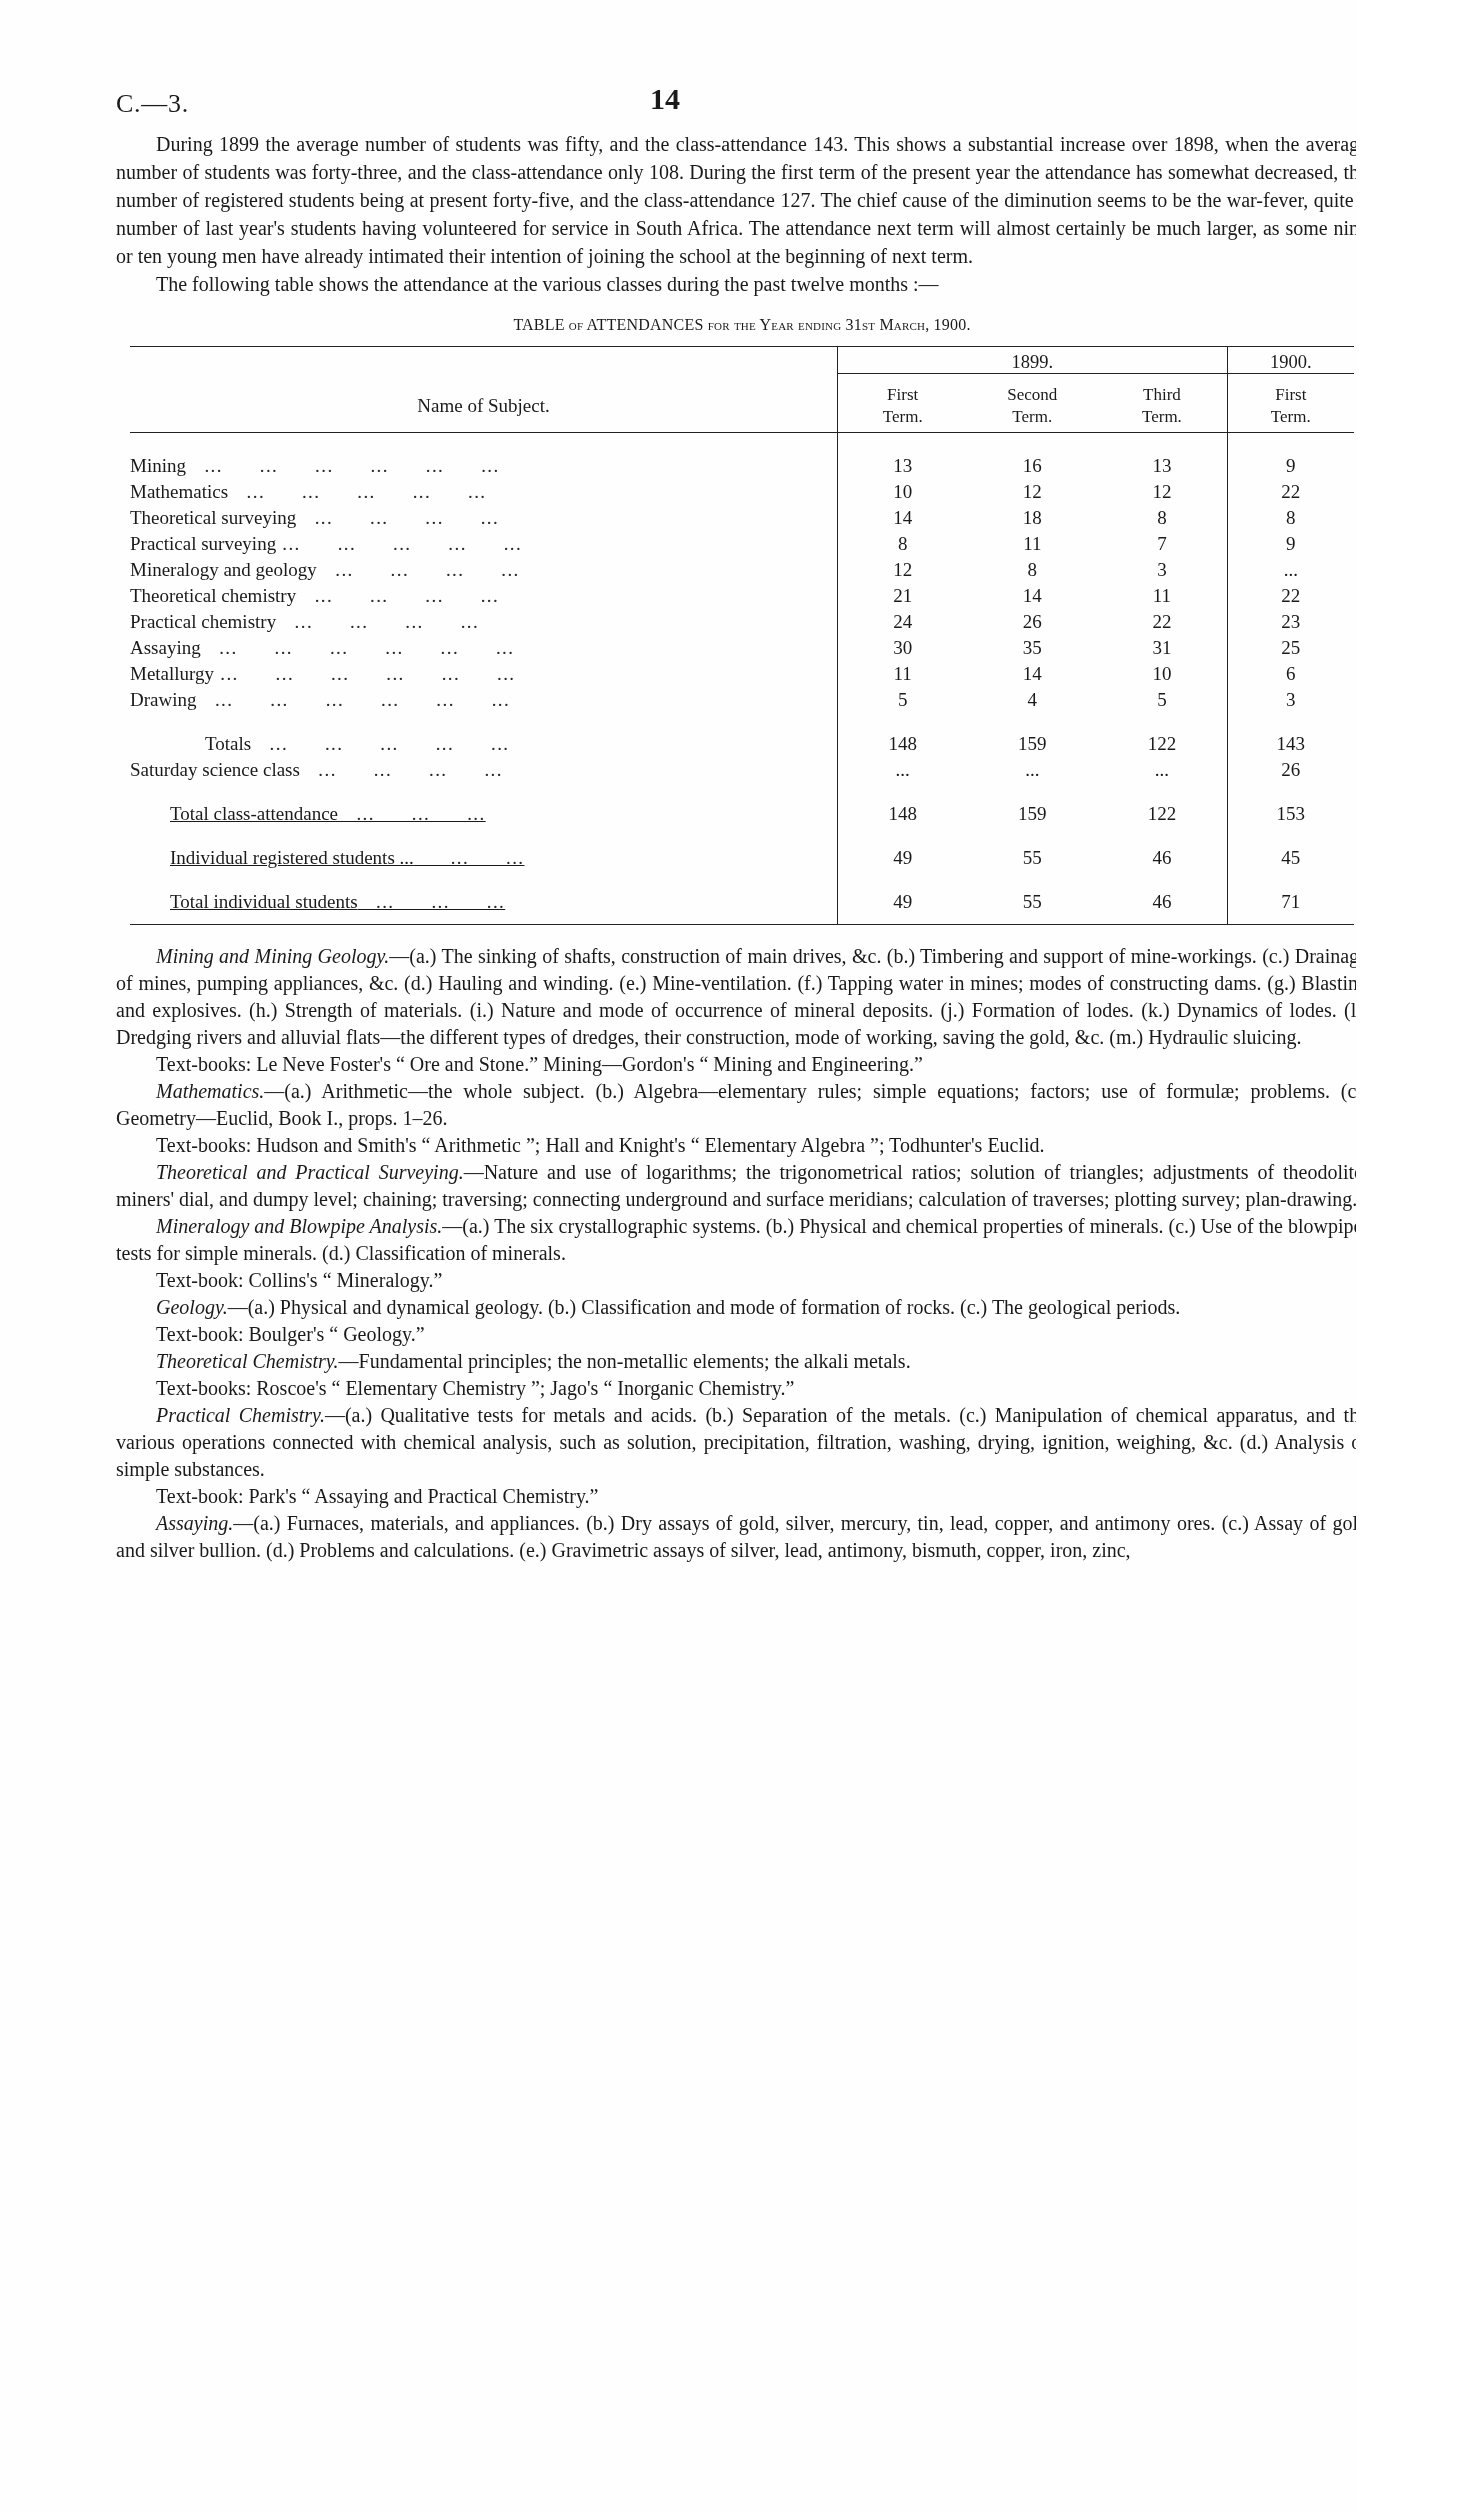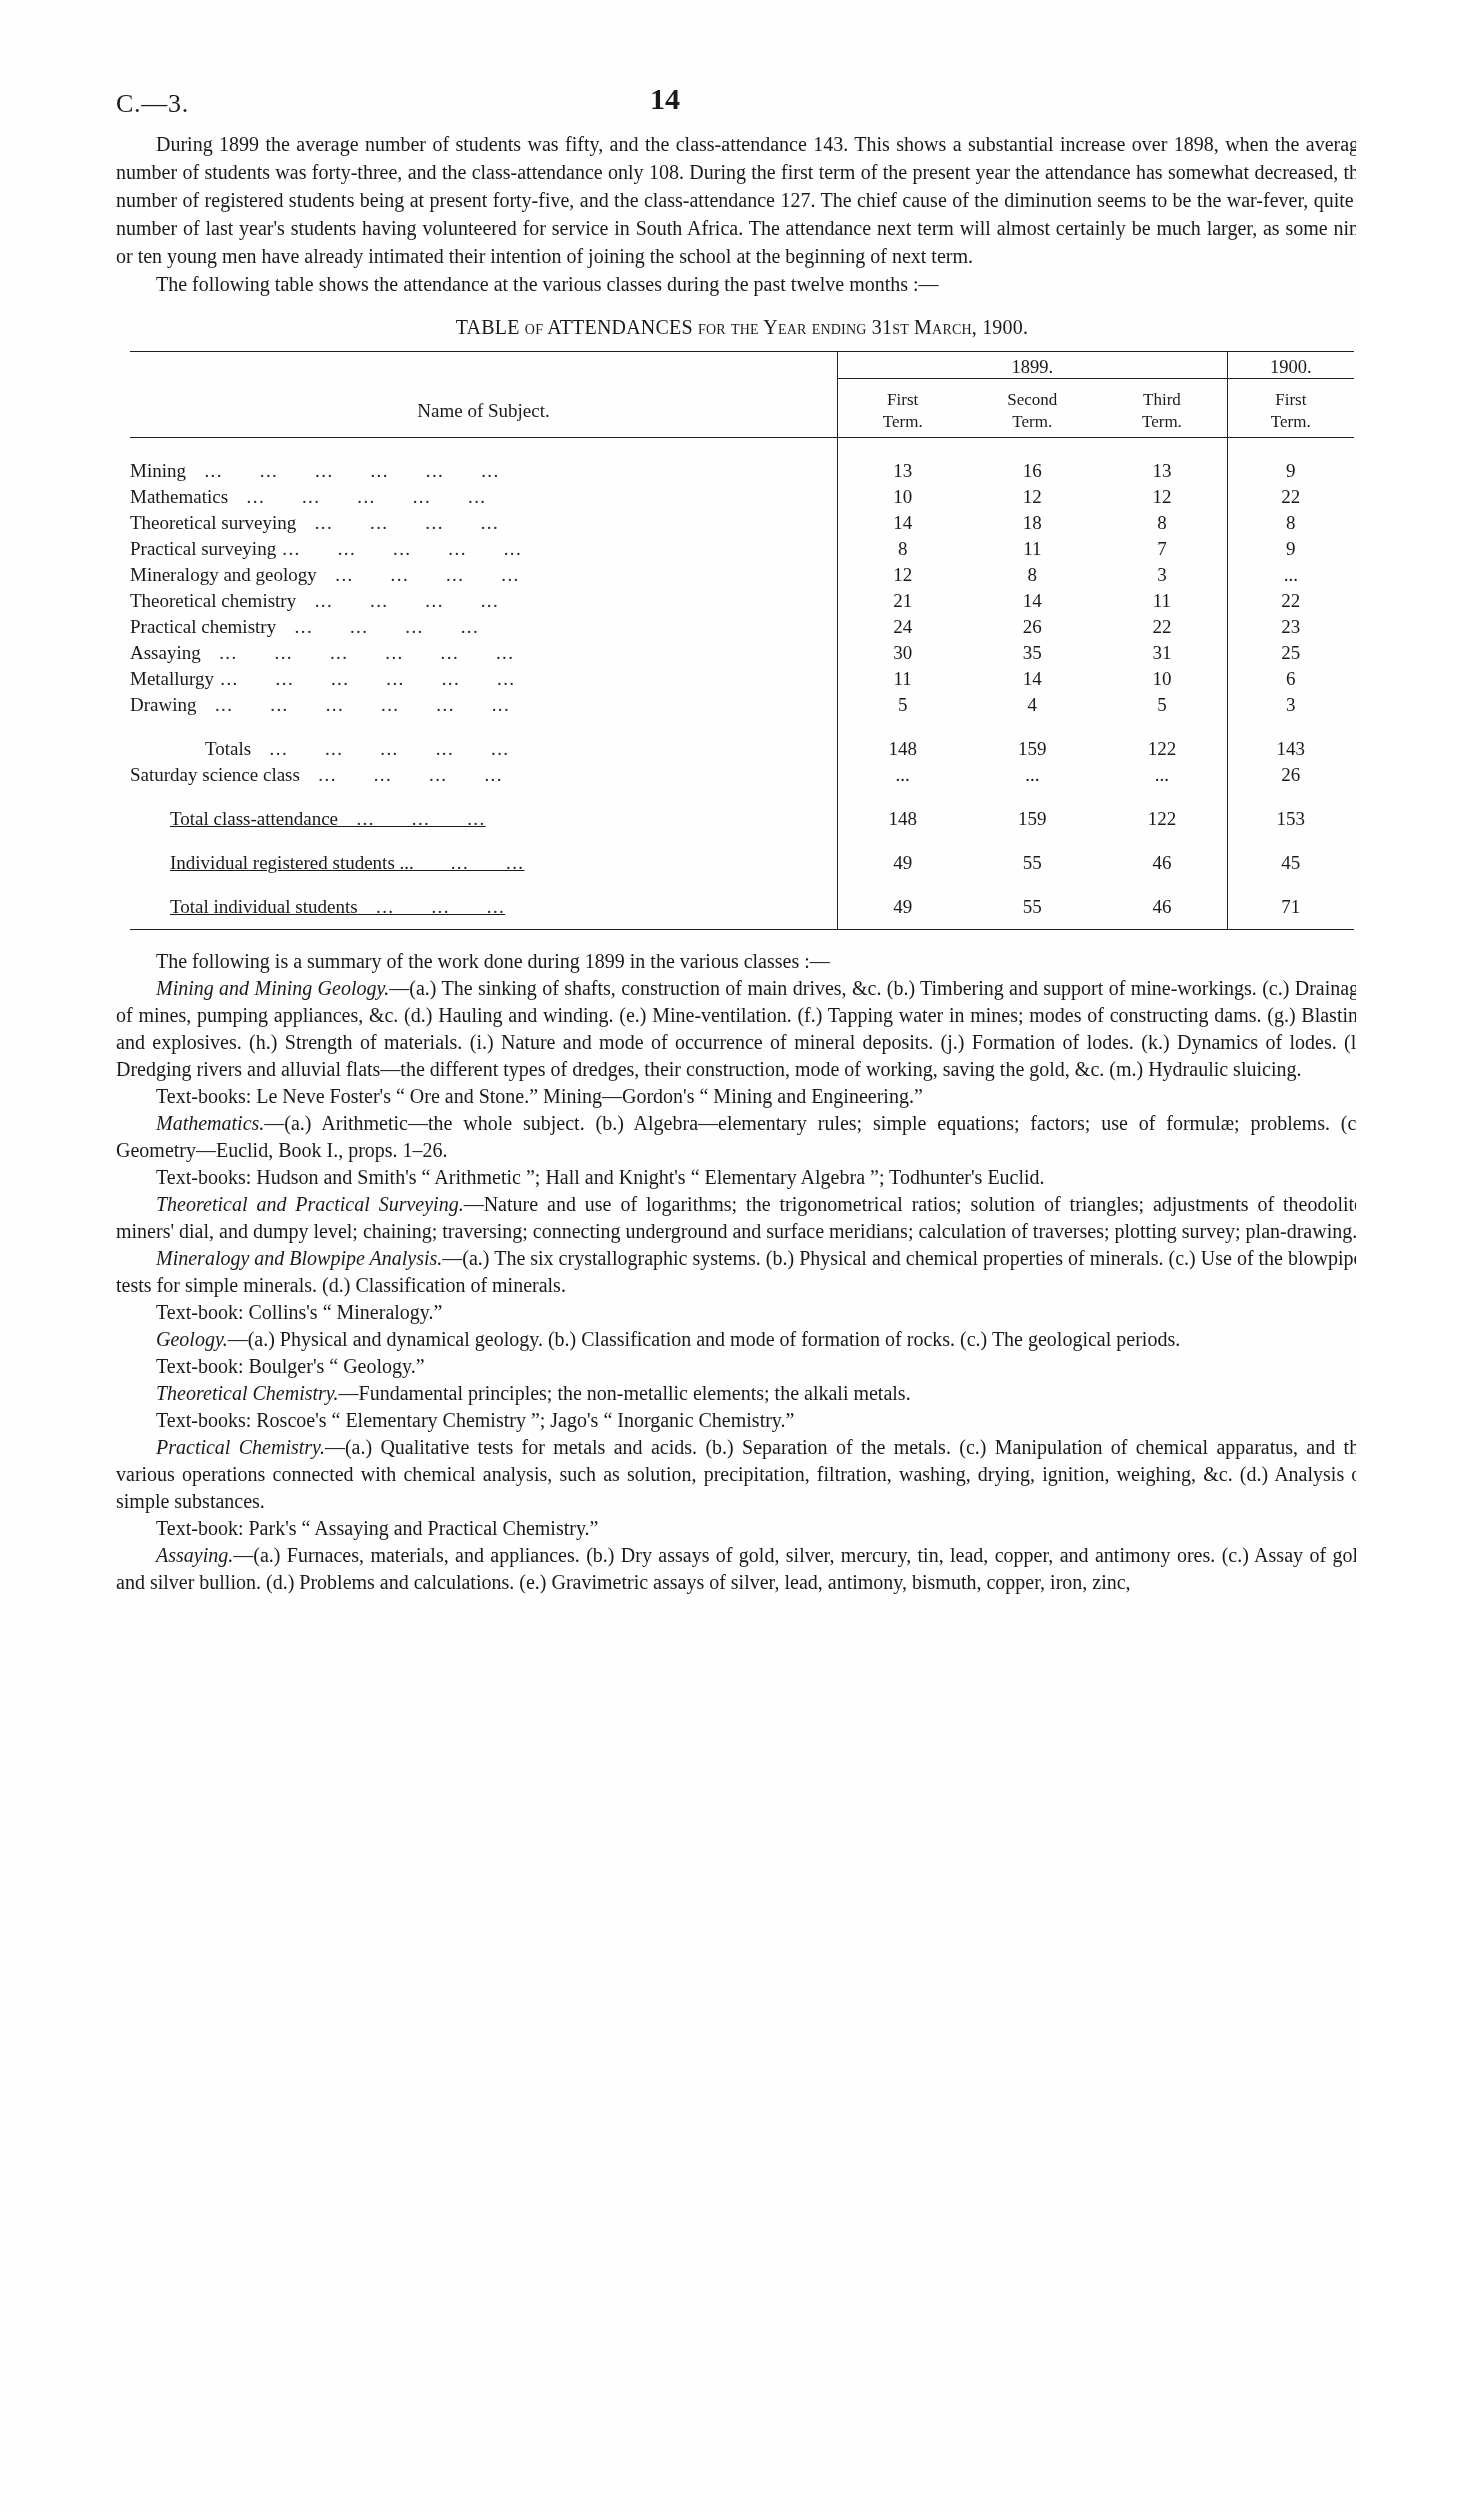--- a/index.html
+++ b/index.html
@@ -51,21 +51,21 @@
     font-size: 20px;
     line-height: 28px;
     text-align: justify;
     margin: 0 0 0 0;
     text-indent: 40px;
     hyphens: none;
   }
 
   .table-caption {
     text-align: center;
-    font-size: 20px;
+    font-size: 16px;
     margin: 18px 0 12.3px 0;
     letter-spacing: 0.2px;
   }
   .sc {
     font-variant: small-caps;
   }
 
   
   table.att {
     border-collapse: collapse;
@@ -343,21 +343,20 @@
           <td class="rule-bot"></td>
           <td class="rule-bot vline"></td>
           <td class="rule-bot"></td>
           <td class="rule-bot vline-r"></td>
           <td class="rule-bot"></td>
         </tr>
       </tbody>
     </table>
 
     <div class="lower">
-      <p>The following is a summary of the work done during 1899 in the various classes :—</p>
 
       <p><em>Mining and Mining Geology.</em><span>—(a.) The sinking of shafts, construction of main drives, &amp;c. (b.) Timbering and support of mine-workings.  (c.) Drainage of mines, pumping appliances, &amp;c. (d.) Hauling and winding.  (e.) Mine-ventilation.  (f.) Tapping water in mines; modes of constructing dams.  (g.) Blasting and explosives.  (h.) Strength of materials.  (i.) Nature and mode of occurrence of mineral deposits.  (j.) Formation of lodes.  (k.) Dynamics of lodes.  (l.) Dredging rivers and alluvial flats—the different types of dredges, their construction, mode of working, saving the gold, &amp;c.  (m.) Hydraulic sluicing.</span></p>
 
       <p><span>Text-books: Le Neve Foster's “ Ore and Stone.”  Mining—Gordon's “ Mining and Engineering.”</span></p>
 
       <p><em>Mathematics.</em><span>—(a.) Arithmetic—the whole subject.  (b.) Algebra—elementary rules; simple equations; factors; use of formulæ; problems.  (c.) Geometry—Euclid, Book I., props. 1–26.</span></p>
 
       <p><span>Text-books: Hudson and Smith's “ Arithmetic ”; Hall and Knight's “ Elementary Algebra ”; Todhunter's Euclid.</span></p>
 
       <p><em>Theoretical and Practical Surveying.</em><span>—Nature and use of logarithms; the trigonometrical ratios; solution of triangles; adjustments of theodolite, miners' dial, and dumpy level; chaining; traversing; connecting underground and surface meridians; calculation of traverses; plotting survey; plan-drawing.</span></p>

